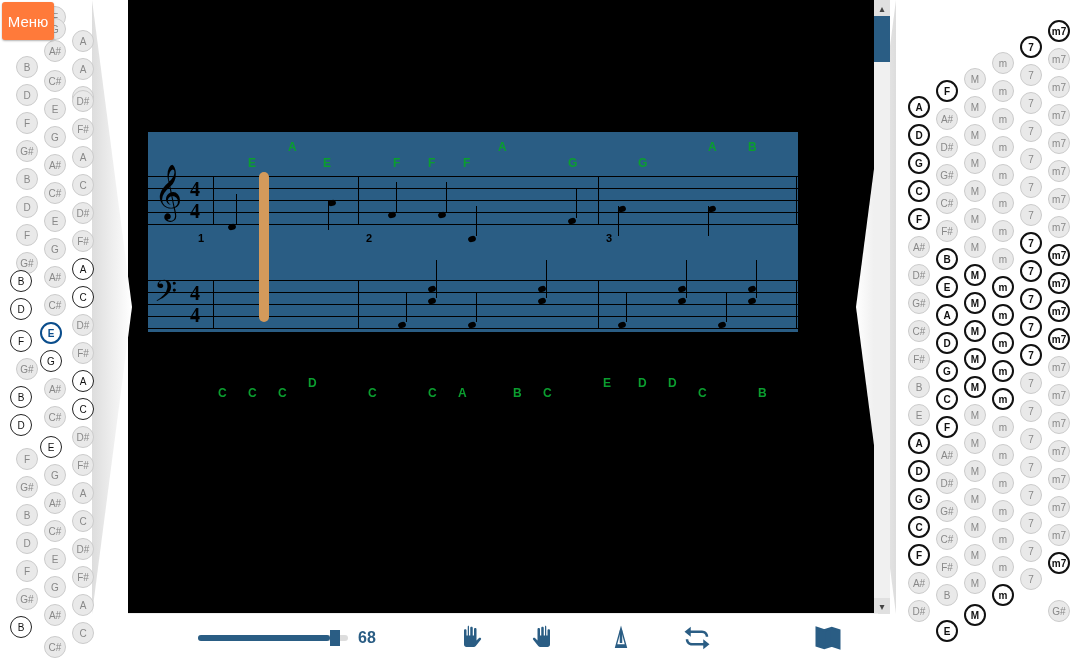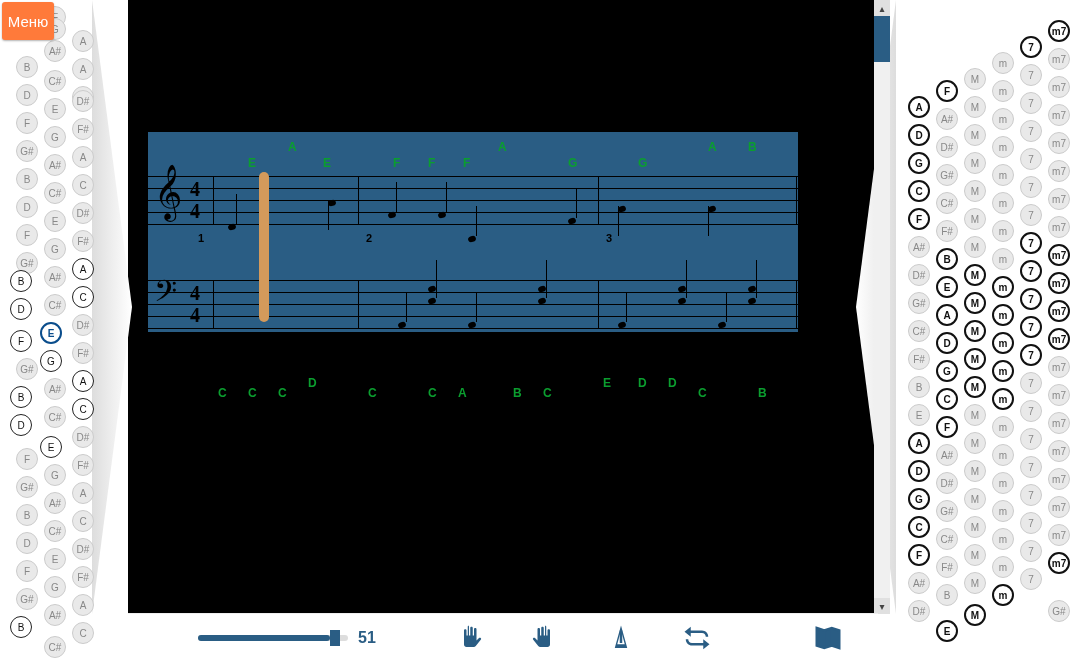--- a/index.html
+++ b/index.html
@@ -368,21 +368,21 @@
           <span class="note-name" style="left: 610px; top: 254px;">B</span>
         </div>
     </div>
   </div>
 
   <div class="footer">
     <div class="slider-track">
       <div class="slider-fill"></div>
       <div class="slider-handle"></div>
     </div>
-    <span class="tempo-val">51</span>
+    <span class="tempo-val">68</span>
     <div class="spacer"></div>
     <div class="tool">
       <svg viewBox="0 0 24 24">
           <path d="M13 2c-.6 0-1 .4-1 1v7h-1V4c0-.6-.4-1-1-1s-1 .4-1 1v6H8V5c0-.6-.4-1-1-1s-1 .4-1 1v9l-2-2c-.4-.4-1-.4-1.4 0s-.4 1 0 1.4l4 5c.4.5 1 .8 1.6.8H14c1.1 0 2-.9 2-2V6c0-.6-.4-1-1-1s-1 .4-1 1v4h-1V3c0-.6-.4-1-1-1z" transform="scale(-1,1) translate(-24,0)"></path>
         </svg>
     </div>
     <div class="tool">
       <svg viewBox="0 0 24 24">
           <path d="M13 2c-.6 0-1 .4-1 1v7h-1V4c0-.6-.4-1-1-1s-1 .4-1 1v6H8V5c0-.6-.4-1-1-1s-1 .4-1 1v9l-2-2c-.4-.4-1-.4-1.4 0s-.4 1 0 1.4l4 5c.4.5 1 .8 1.6.8H14c1.1 0 2-.9 2-2V6c0-.6-.4-1-1-1s-1 .4-1 1v4h-1V3c0-.6-.4-1-1-1z"></path>
         </svg>

